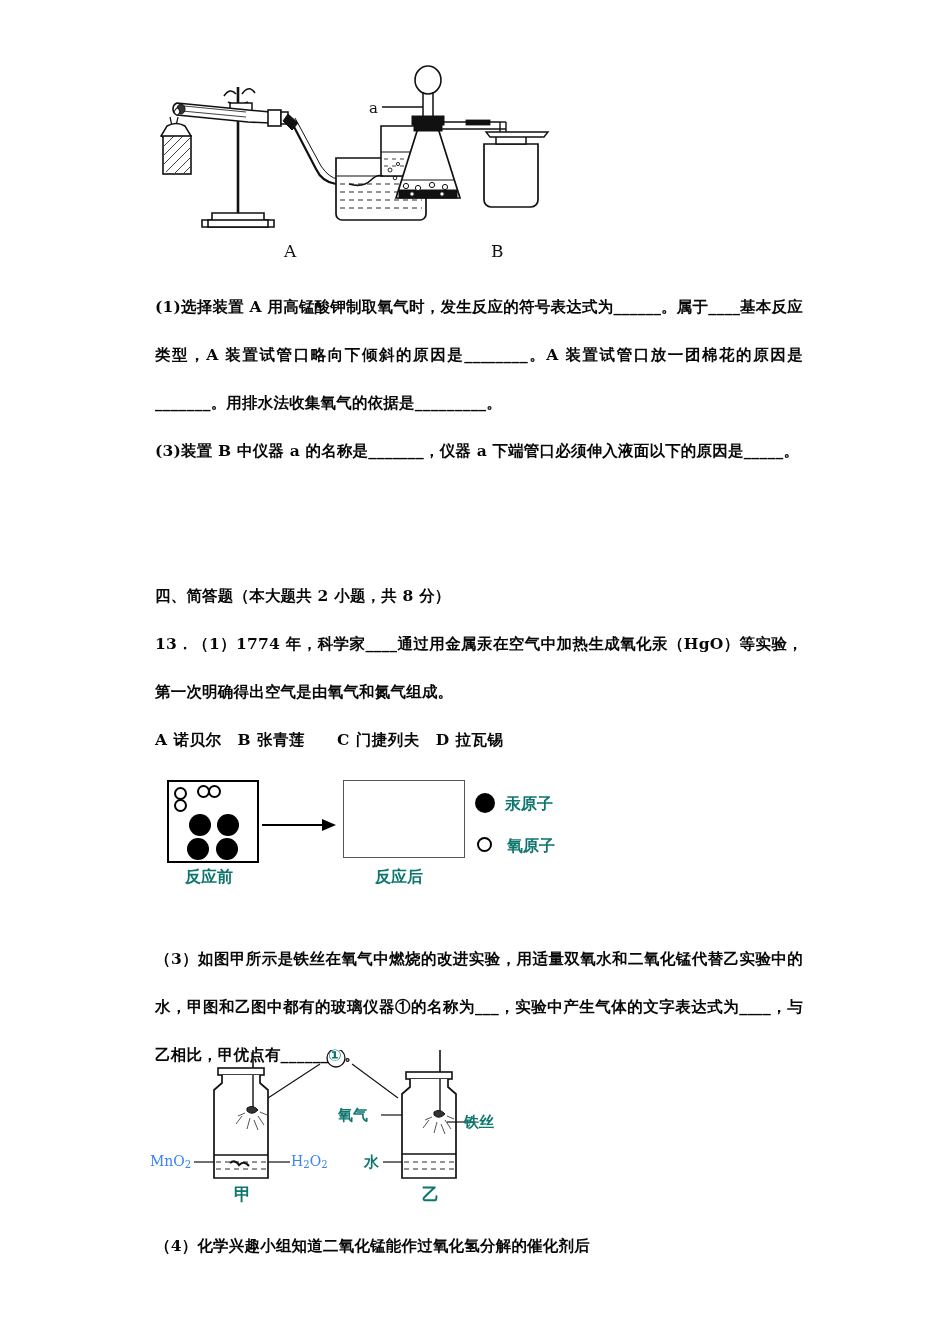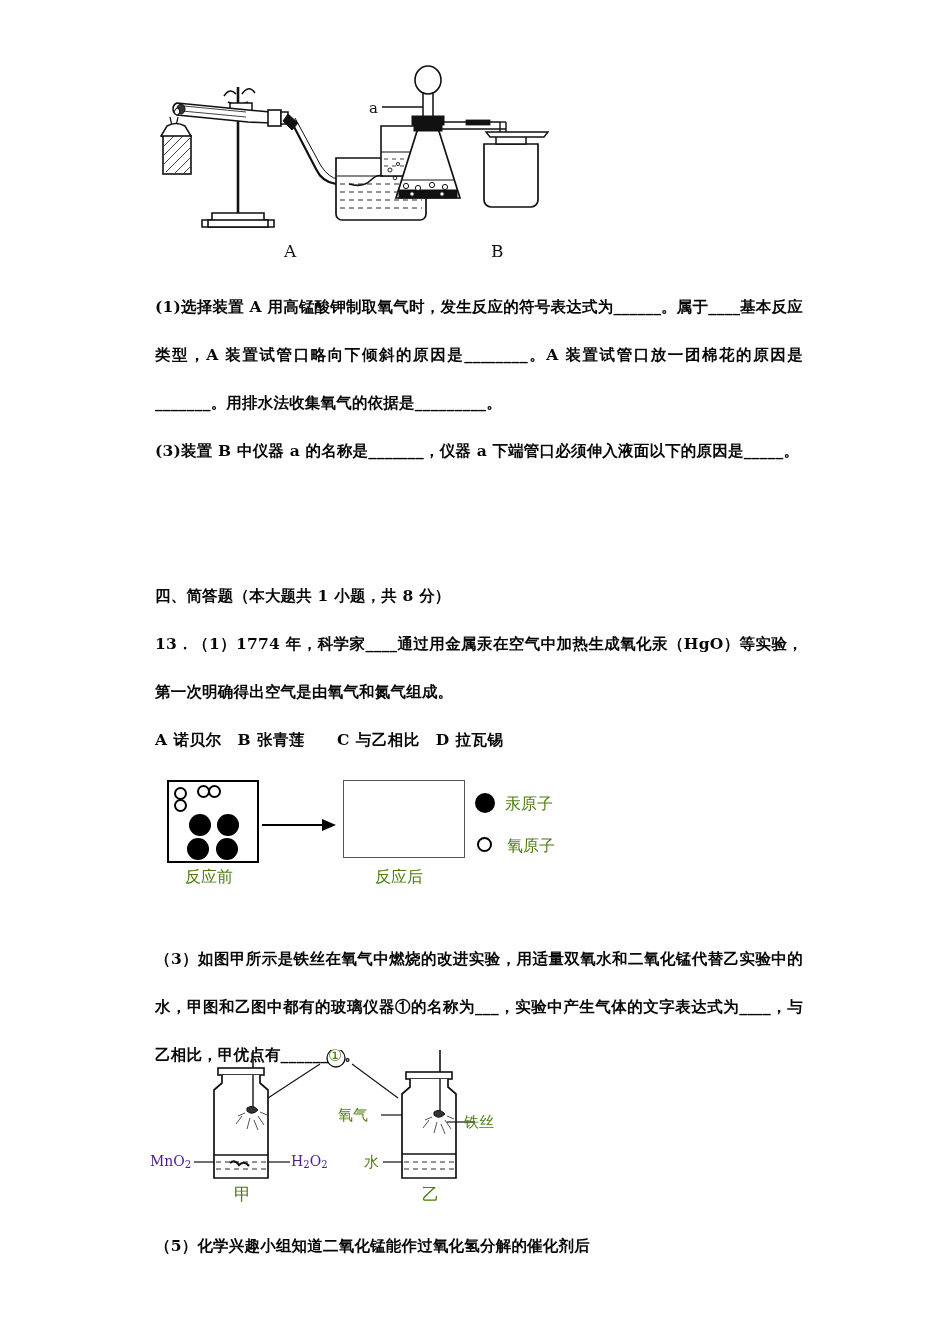--- a/index.html
+++ b/index.html
@@ -46,29 +46,29 @@
     position: absolute;
     font-family: "DejaVu Serif", "Liberation Serif", serif;
     font-size: 15px;
     color: #111;
     white-space: nowrap;
   }
   .lbl-cn {
     position: absolute;
     font-family: "DejaVu Sans", "Liberation Sans", sans-serif;
     font-size: 14px;
-    font-weight: normal;
-    color: #4d7c0f;
+    font-weight: bold;
+    color: #0f766e;
     white-space: nowrap;
   }
   .ser {
     position: absolute;
     font-family: "DejaVu Serif", "Liberation Serif", serif;
     font-size: 13px;
-    color: #4c1d95;
+    color: #3b82f6;
     white-space: nowrap;
   }
 
   
   .molbox {
     position: absolute;
     border: 2px solid #000;
     background: #fff;
     box-sizing: border-box;
   }
@@ -204,23 +204,23 @@
     <div class="lbl" style="left:341px; top:181px; font-size:17px;">B</div>
     <div class="lbl" style="left:219px; top:39px; font-size:15px;">a</div>
   </div>
 
   <div class="body-text" style="top:283px;">
     <p class="para">(1)选择装置 A 用高锰酸钾制取氧气时，发生反应的符号表达式为______。属于____基本反应类型，A 装置试管口略向下倾斜的原因是________。A 装置试管口放一团棉花的原因是_______。用排水法收集氧气的依据是_________。</p>
     <p class="para">(3)装置 B 中仪器 a 的名称是_______，仪器 a 下端管口必须伸入液面以下的原因是_____。</p>
   </div>
 
   <div class="body-text" style="top:572px;">
-    <p class="para sec-head">四、简答题（本大题共 1 小题，共 8 分）</p>
+    <p class="para sec-head">四、简答题（本大题共 2 小题，共 8 分）</p>
     <p class="para">13．（1）1774 年，科学家____通过用金属汞在空气中加热生成氧化汞（HgO）等实验，第一次明确得出空气是由氧气和氮气组成。</p>
-    <p class="para opts">A 诺贝尔　B 张青莲　　C 与乙相比　D 拉瓦锡</p>
+    <p class="para opts">A 诺贝尔　B 张青莲　　C 门捷列夫　D 拉瓦锡</p>
   </div>
 
   <div class="fig" style="left:150px; top:775px; width:460px; height:122px;">
 
     <div class="molbox" style="left:17px; top:5px; width:92px; height:83px;">
 
       <div class="atom o" style="left:5px; top:5px; width:13px; height:13px;"></div>
       <div class="atom o" style="left:5px; top:17px; width:13px; height:13px;"></div>
 
       <div class="atom o" style="left:28px; top:3px; width:13px; height:13px;"></div>
@@ -330,16 +330,16 @@
     <div class="lbl-cn" style="left:188px; top:56px; font-size:15px;">氧气</div>
     <div class="lbl-cn" style="left:214px; top:103px; font-size:15px;">水</div>
     <div class="lbl-cn" style="left:314px; top:63px; font-size:15px;">铁丝</div>
     <div class="lbl-cn" style="left:84px; top:133px; font-size:17px;">甲</div>
     <div class="lbl-cn" style="left:272px; top:133px; font-size:17px;">乙</div>
   </div>
 
   <div class="lbl-cn" style="position:absolute; left:328px; top:1048px; font-size:16px; line-height:1;">①</div>
 
   <div class="body-text" style="top:1222px;">
-    <p class="para">（5）化学兴趣小组知道二氧化锰能作过氧化氢分解的催化剂后</p>
+    <p class="para">（4）化学兴趣小组知道二氧化锰能作过氧化氢分解的催化剂后</p>
   </div>
 
 </div>
 
 </body></html>

